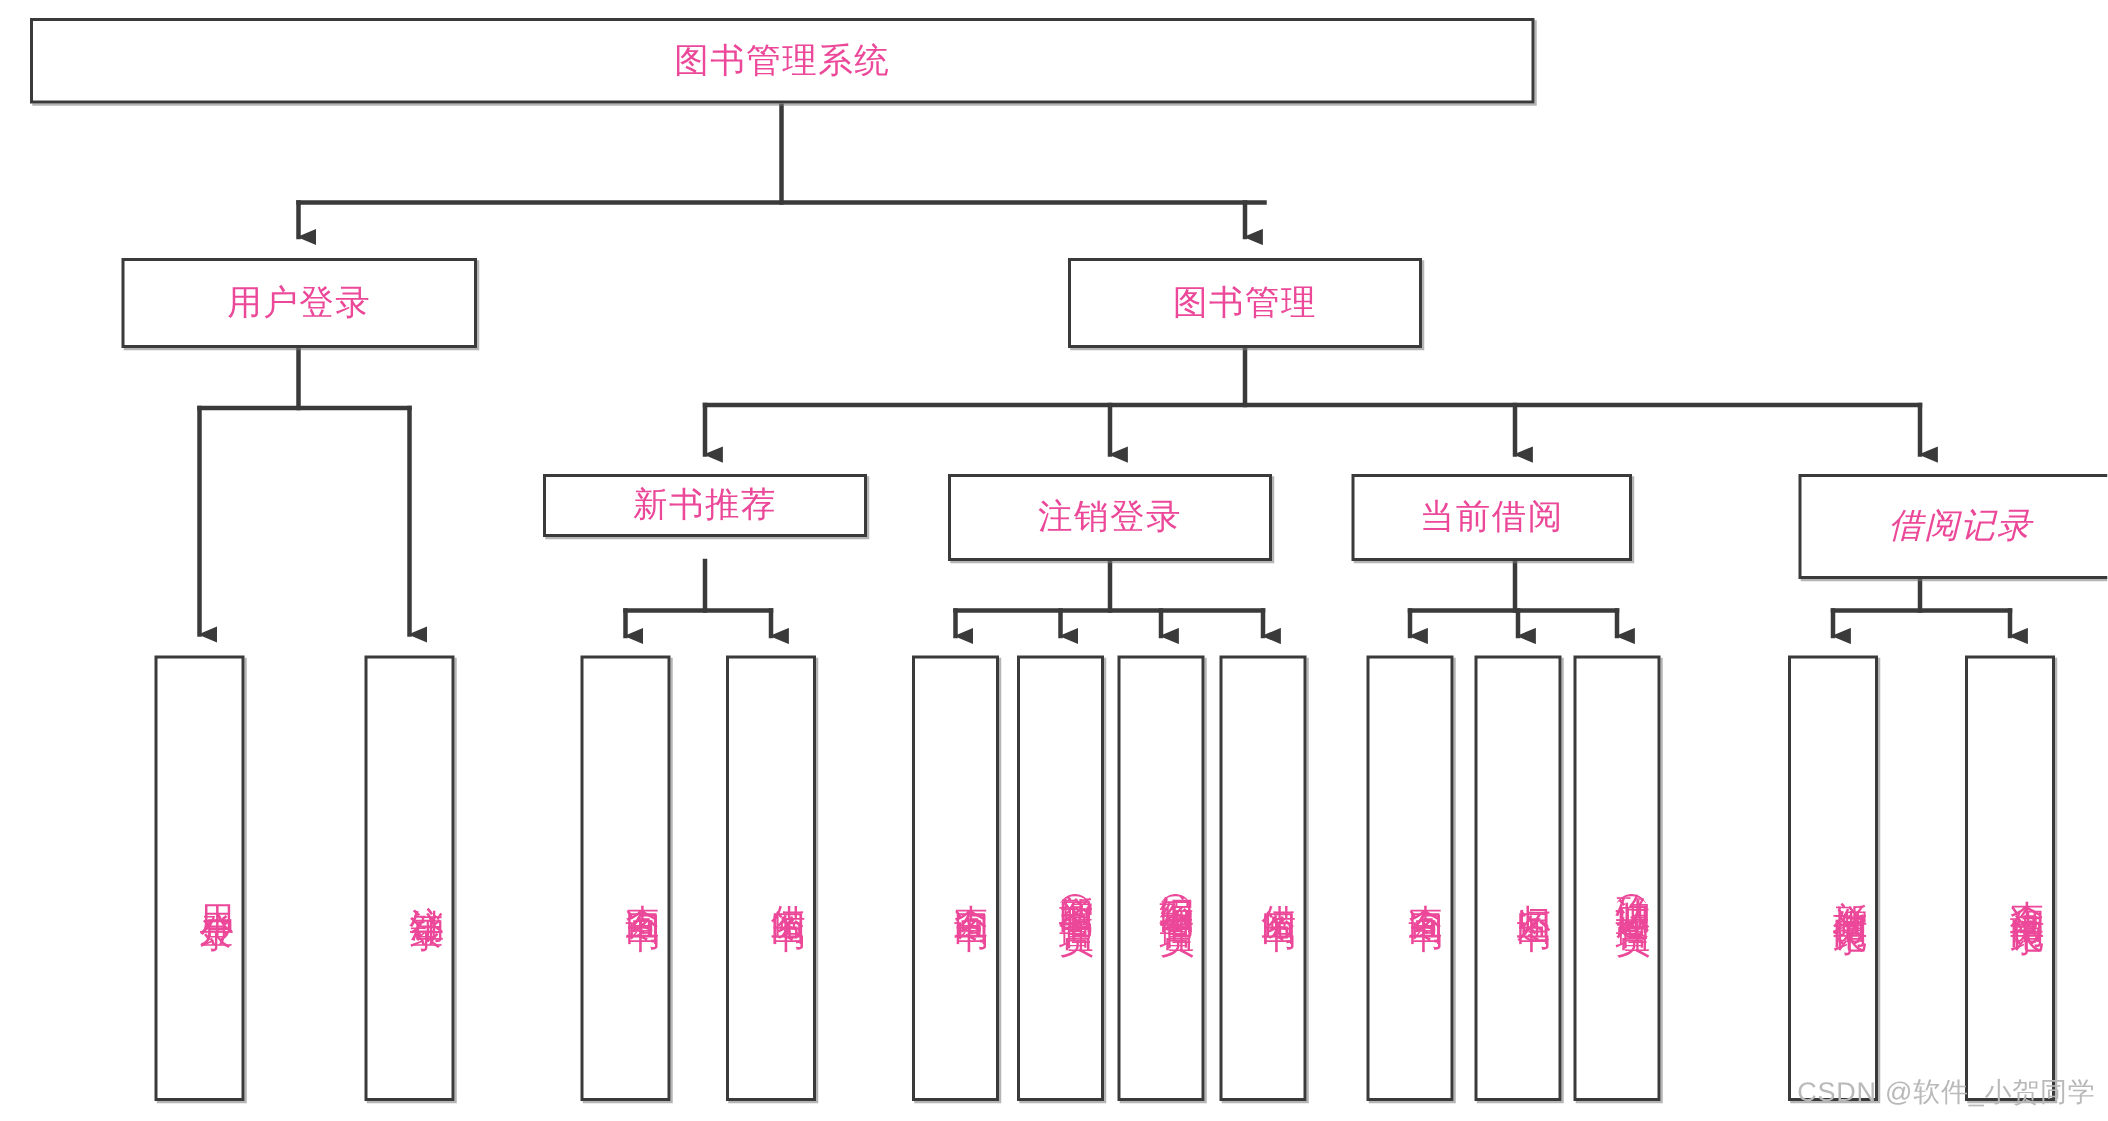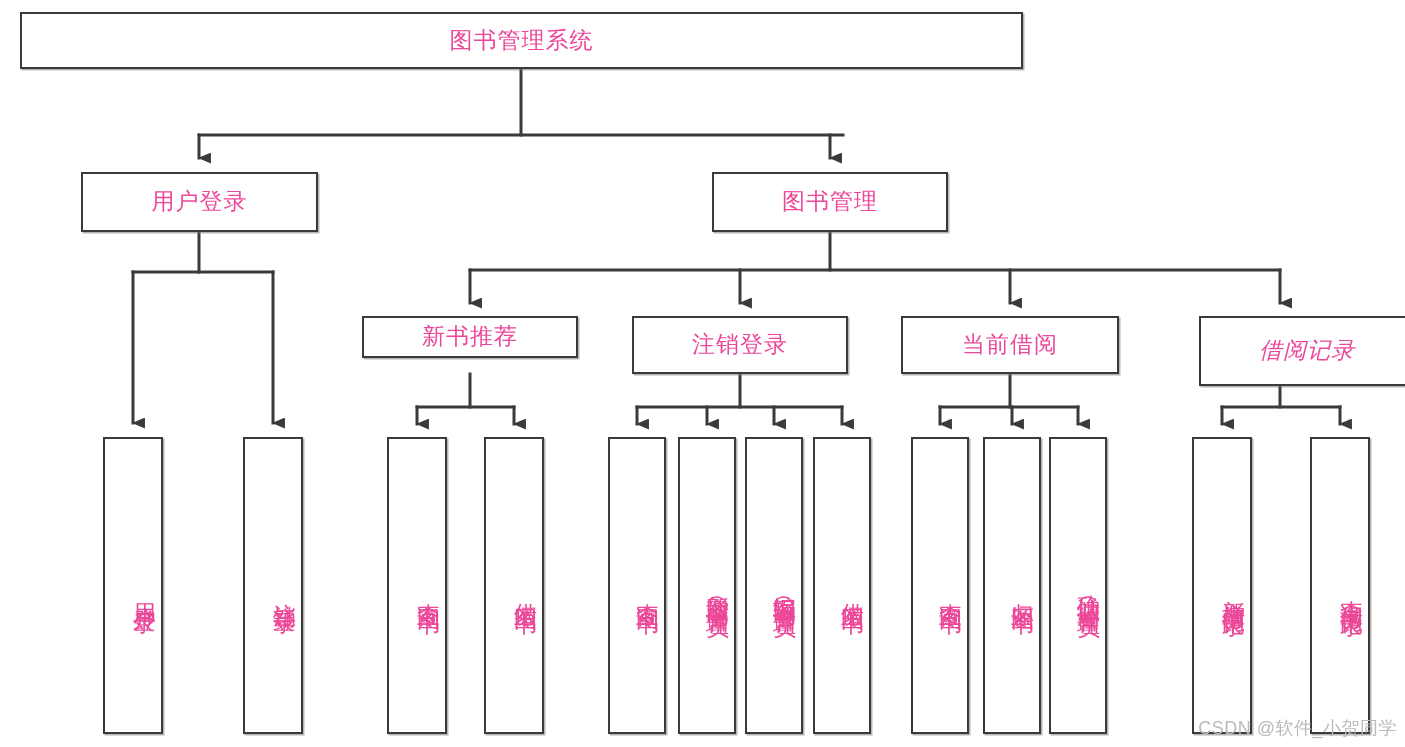--- a/index.html
+++ b/index.html
@@ -130,21 +130,21 @@
   <div class="node horiz" id="node-l2-1" style="left: 712px; top: 172px; width: 236px; height: 60px;">
     <span>图书管理</span>
   </div>
 
   <div class="node horiz" id="node-l3-0" style="left: 362px; top: 316px; width: 216px; height: 42px;">
     <span>新书推荐</span>
   </div>
   <div class="node horiz" id="node-l3-1" style="left: 632px; top: 316px; width: 216px; height: 58px;">
     <span>注销登录</span>
   </div>
-  <div class="node horiz" id="node-l3-2" style="left: 901px; top: 316px; width: 218px; height: 58px;">
+  <div class="node horiz" id="node-l3-2" style="left: 901px; top: 316px; width: 187px; height: 58px;">
     <span>当前借阅</span>
   </div>
   <div class="node horiz" id="node-l3-3" style="left: 1199px; top: 316px; width: 216px; height: 70px; font-style: italic;">
     <span>借阅记录</span>
   </div>
 
   <div class="node vert" id="node-leaf-0" style="left: 103px; top: 437px; width: 60px; height: 297px;">
     <span class="vtext">用户登录</span>
   </div>
   <div class="node vert" id="node-leaf-1" style="left: 243px; top: 437px; width: 60px; height: 297px;">

